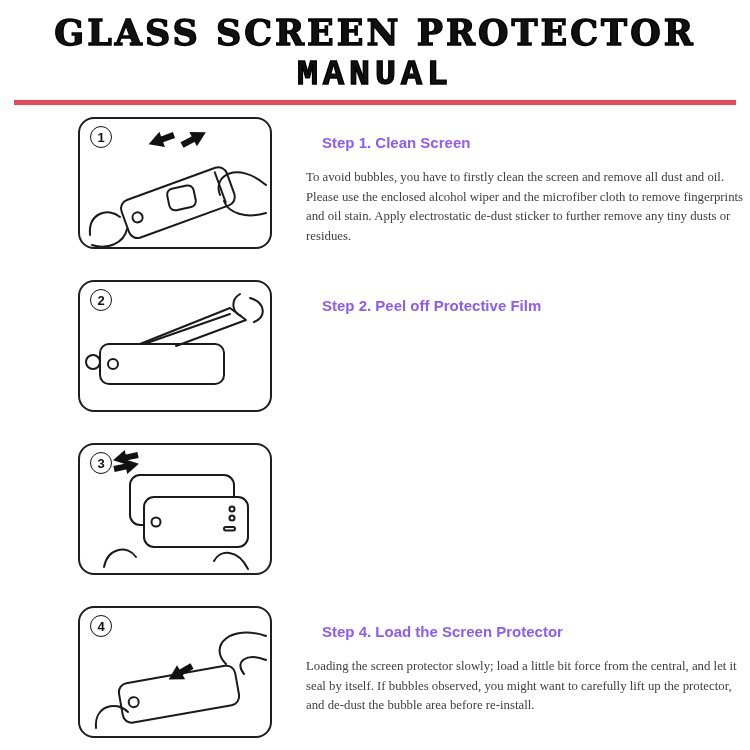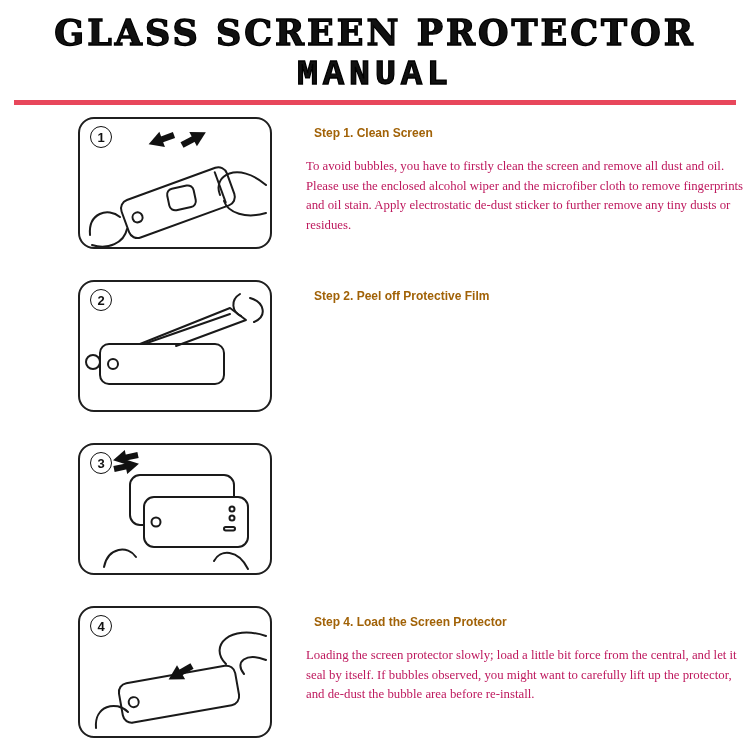--- a/index.html
+++ b/index.html
@@ -29,25 +29,25 @@
     position:absolute;top:7px;left:10px;width:20px;height:20px;
     border:1.6px solid #111;border-radius:50%;
     display:flex;align-items:center;justify-content:center;
     font-size:13px;font-weight:bold;background:#fff;z-index:2;
   }
   .art{position:absolute;inset:0;width:190px;height:128px;}
   .ln{fill:none;stroke:#1a1a1a;stroke-width:2;stroke-linecap:round;stroke-linejoin:round;}
   .step-text{margin-left:34px;width:444px;padding-top:1px;}
   .step-heading{
     font-family:"Liberation Sans",sans-serif;font-weight:bold;
-    font-size:12px;margin:8px;color:#a16207;
+    font-size:15px;margin:16px;color:#8b5cf6;
   }
   .step-body{
     font-family:"Liberation Serif",serif;font-size:12.8px;line-height:1.52;
-    margin:17px 0 0;color:#be185d;
+    margin:17px 0 0;color:#404040;
   }
 </style>
 </head>
 <body>
 
 <svg width="0" height="0" style="position:absolute" aria-hidden="true">
   <defs>
     <g id="arrow-shape">
       <rect x="0" y="-3.5" width="15" height="7"></rect>
       <polygon points="14,-9 30,0 14,9"></polygon>

